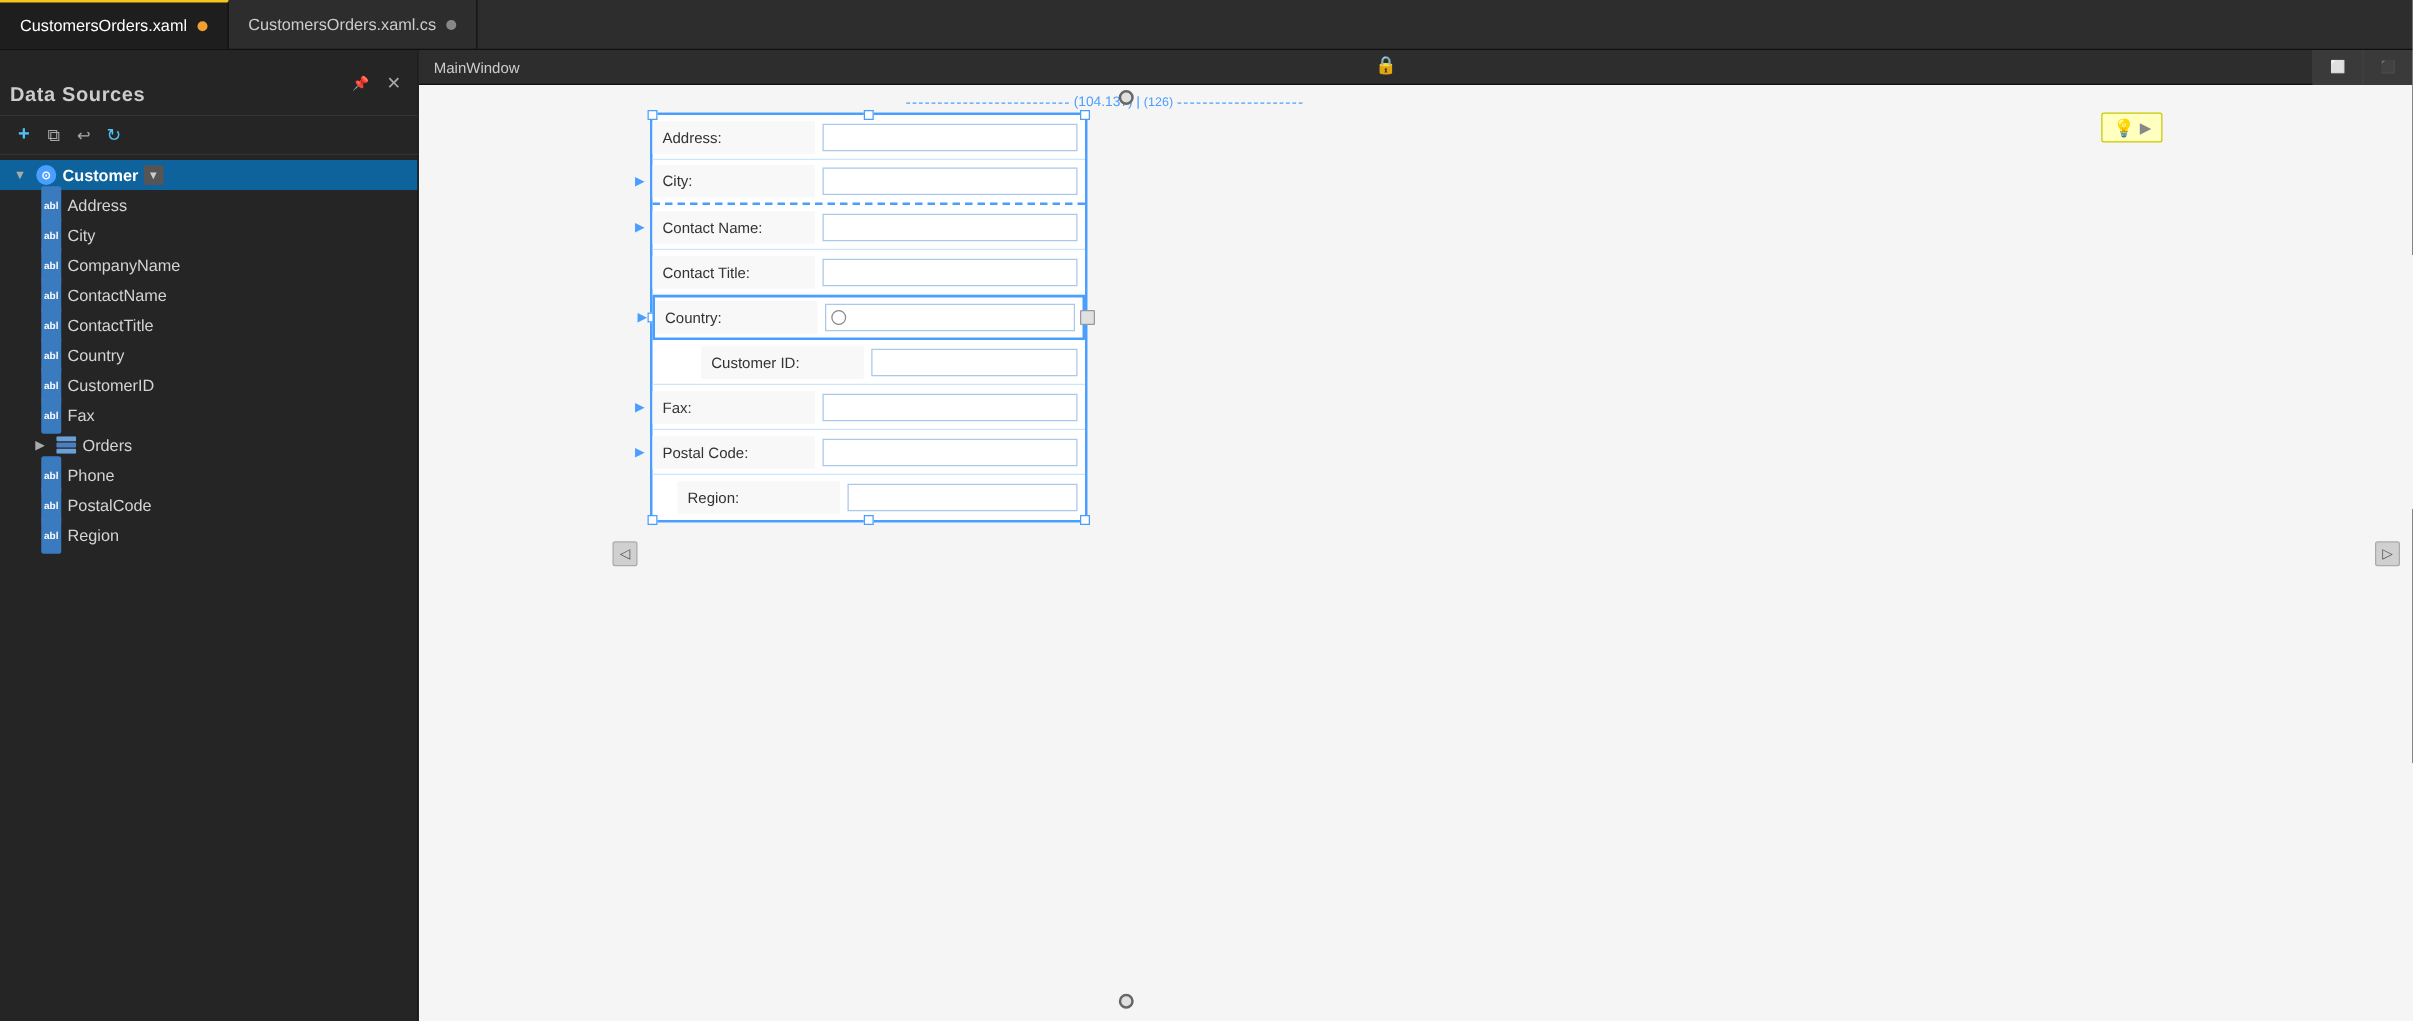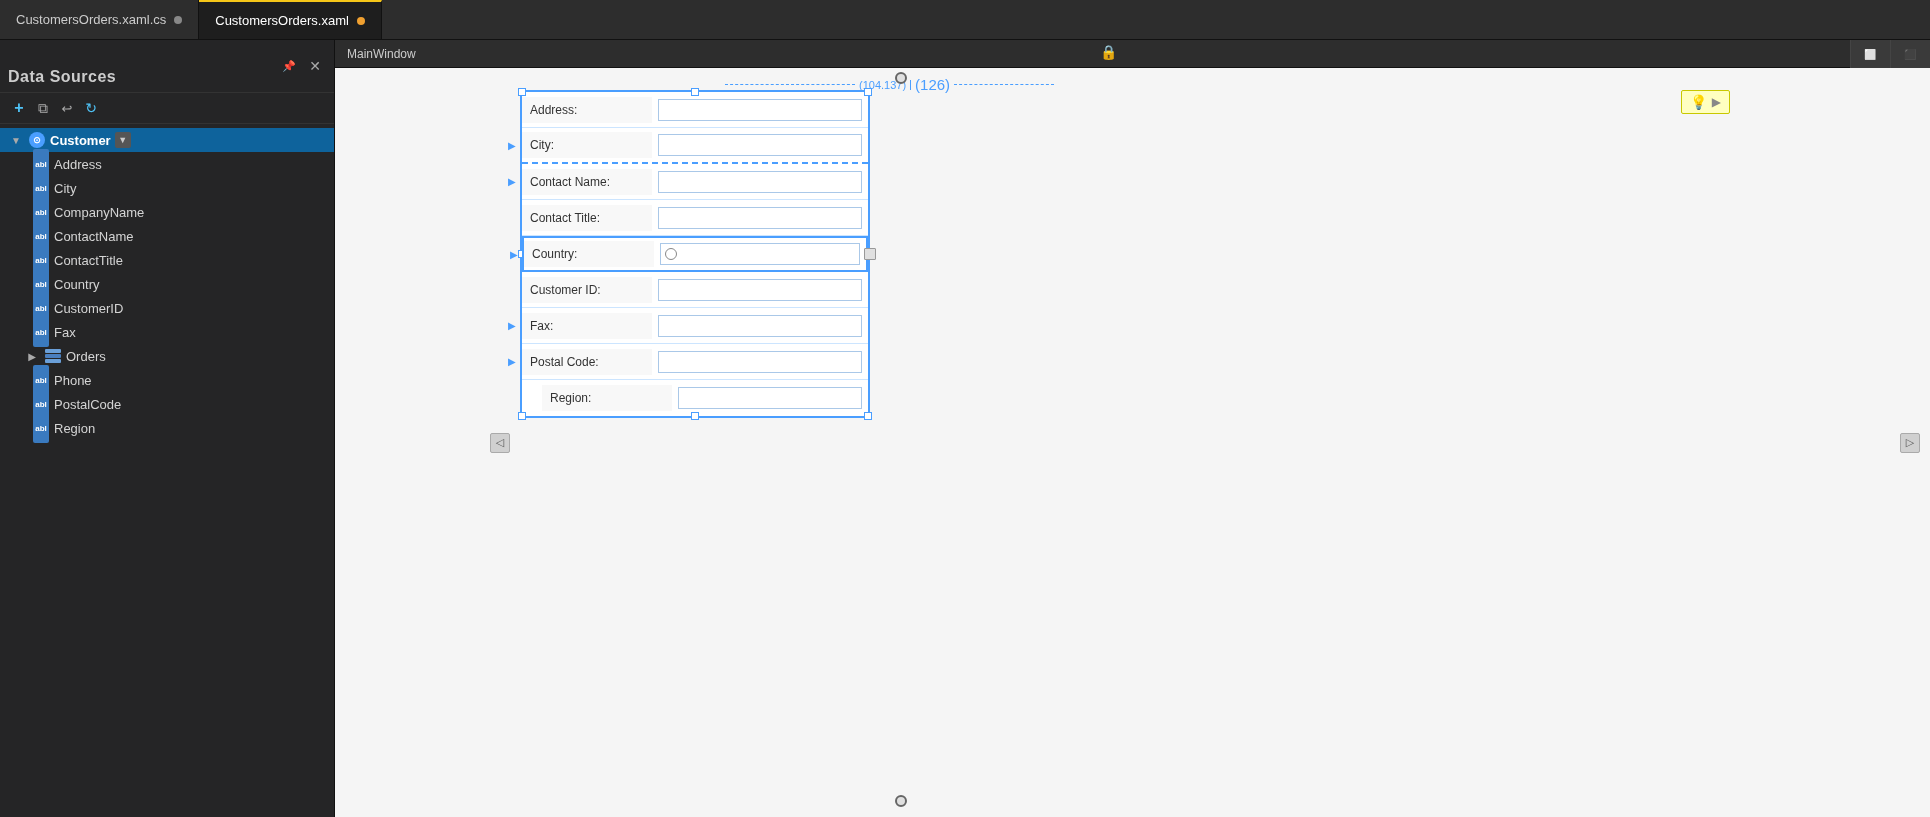--- a/index.html
+++ b/index.html
@@ -262,27 +262,27 @@
       height: 12px;
       border-radius: 50%;
       border: 1px solid #888;
       background: white;
     }
   </style>
 </head>
 <body>
 
 <div class="tab-bar">
+  <div class="tab active">
+    <span>CustomersOrders.xaml</span>
+    <span class="tab-dot"></span>
+  </div>
   <div class="tab">
     <span>CustomersOrders.xaml.cs</span>
     <span class="tab-dot grey"></span>
-  </div>
-  <div class="tab active">
-    <span>CustomersOrders.xaml</span>
-    <span class="tab-dot"></span>
   </div>
 </div>
 
 <div class="main-area">
 
   <div class="sidebar">
     <div class="sidebar-header">
       <span class="sidebar-title">Data Sources</span>
       <div class="sidebar-header-icons">
         <div class="icon-btn" style="font-size:11px;">📌</div>
@@ -437,21 +437,21 @@
 
         <div style="position:absolute; top:8px; left:390px; display:flex; align-items:center; gap:0;">
 
           <div style="width:130px; border-top:1px dashed #4a9eff; position:relative; top:0;">
           </div>
           <div style="display:flex; align-items:center; gap:2px;">
             <span style="font-size:11px; color:#4a9eff; padding:0 4px;">(104.137)</span>
           </div>
           <div style="width:1px; height:10px; background:#4a9eff;"></div>
           <div style="display:flex; align-items:center; gap:2px;">
-            <span style="font-size:15px; color:#4a9eff; padding:0 4px;">(126)</span>
+            <span style="font-size:10px; color:#4a9eff; padding:0 4px;">(126)</span>
           </div>
           <div style="width:100px; border-top:1px dashed #4a9eff;"></div>
         </div>
 
         <div style="position:absolute; top:4px; left:560px; width:12px; height:12px; border-radius:50%; border:2px solid #666; background:#e0e0e0;"></div>
 
         <div style="position:absolute; bottom:10px; left:560px; width:12px; height:12px; border-radius:50%; border:2px solid #666; background:#e0e0e0;"></div>
 
         <div style="position:absolute; top:22px; right:200px; background:#ffffc0; border:1px solid #c8c800; padding:3px 8px; display:flex; align-items:center; gap:4px; font-size:11px; color:#333; border-radius:2px; z-index:10;">
           <span style="font-size:14px;">💡</span>
@@ -502,21 +502,21 @@
           <div class="form-row" style="position:relative; border:2px solid #4a9eff;">
             <div style="position:absolute; left:-14px; font-size:10px; color:#4a9eff;">▶</div>
             <div class="form-label">Country:</div>
             <div style="flex:1; margin:4px 6px; height:22px; border:1px solid #aac8e8; background:white; display:flex; align-items:center; padding:0 4px;">
               <div class="radio-dot"></div>
             </div>
 
             <div style="position:absolute; right:-10px; top:50%; transform:translateY(-50%); width:12px; height:12px; background:#e0e0e0; border:1px solid #999; border-radius:1px;"></div>
           </div>
 
-          <div class="form-row" style="position:relative;">
+          <div class="form-row" style="position:relative;padding-left:39px;">
             <div class="form-label">Customer ID:</div>
             <div class="form-input" style="flex:1; margin:4px 6px; height:22px; border:1px solid #aac8e8; background:white;"></div>
           </div>
 
           <div class="form-row" style="position:relative;">
             <div style="position:absolute; left:-14px; font-size:10px; color:#4a9eff;">▶</div>
             <div class="form-label">Fax:</div>
             <div class="form-input" style="flex:1; margin:4px 6px; height:22px; border:1px solid #aac8e8; background:white;"></div>
           </div>
 

